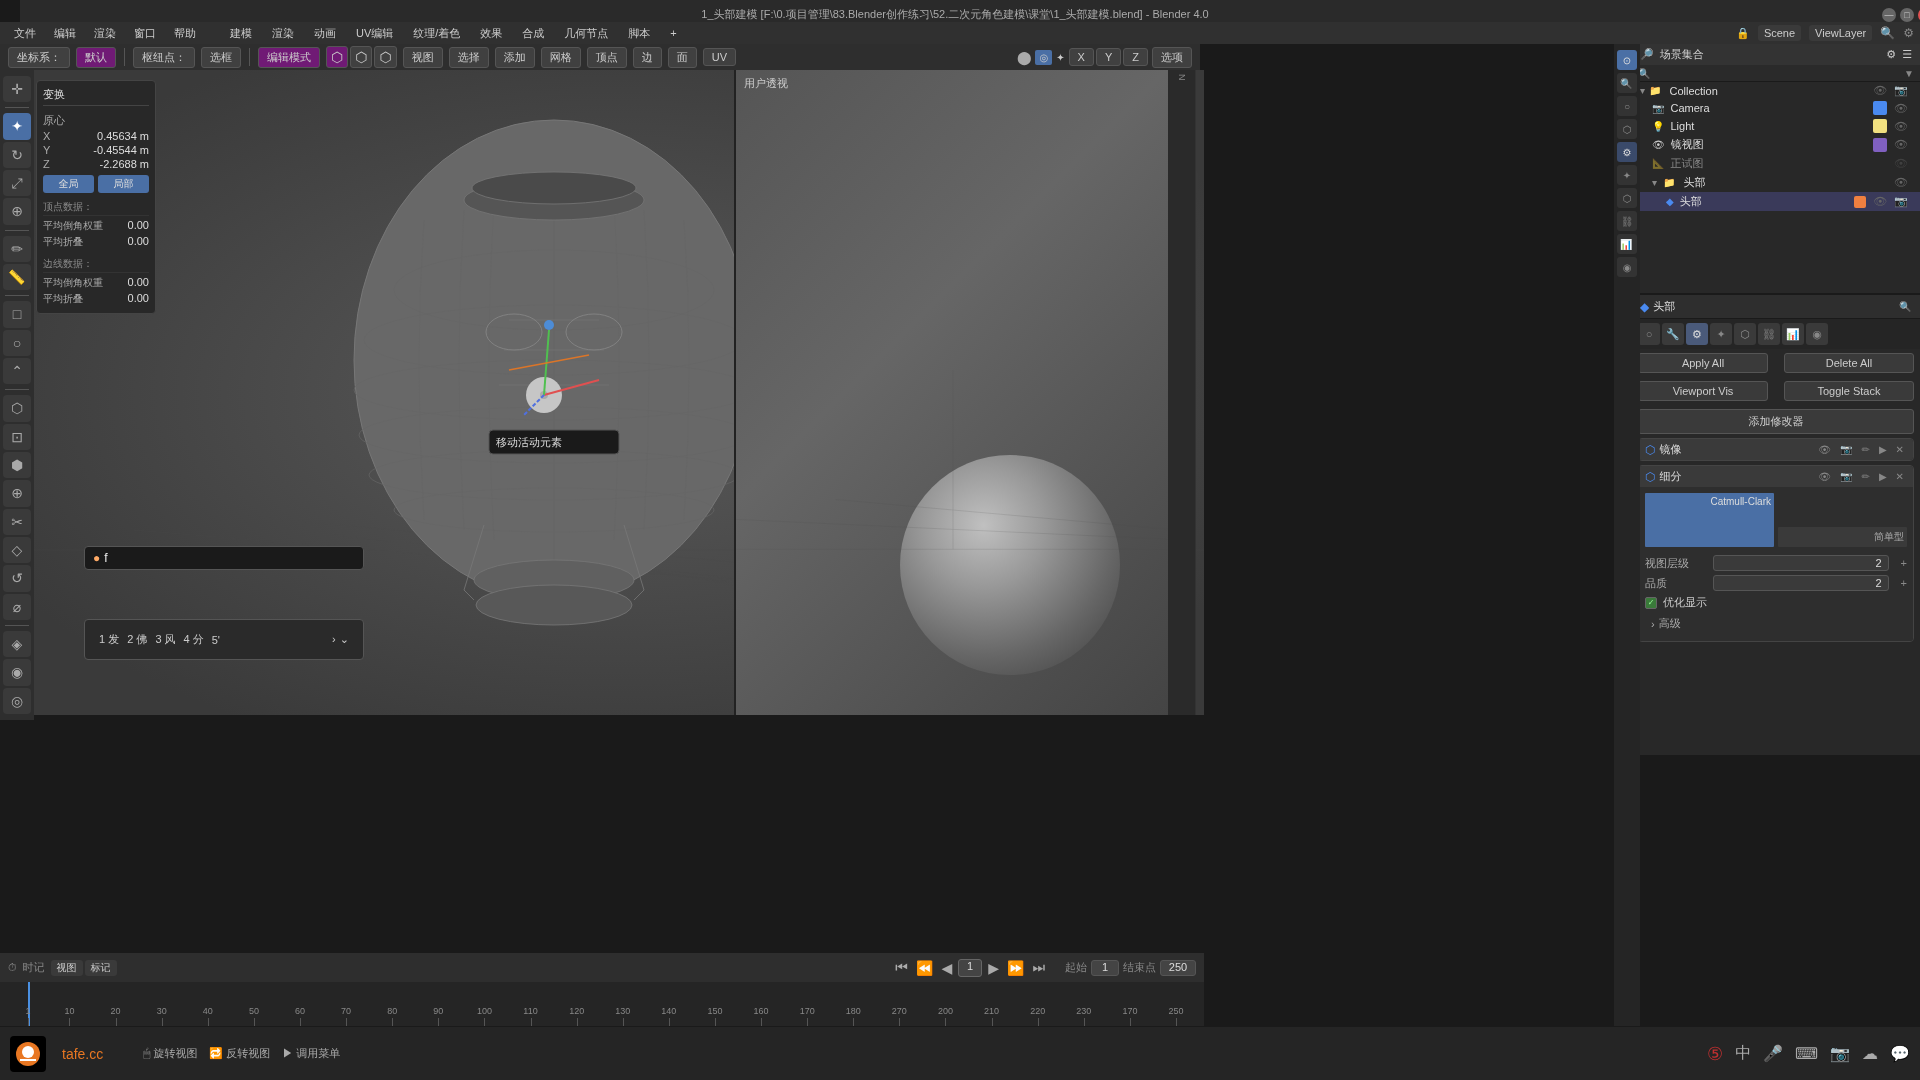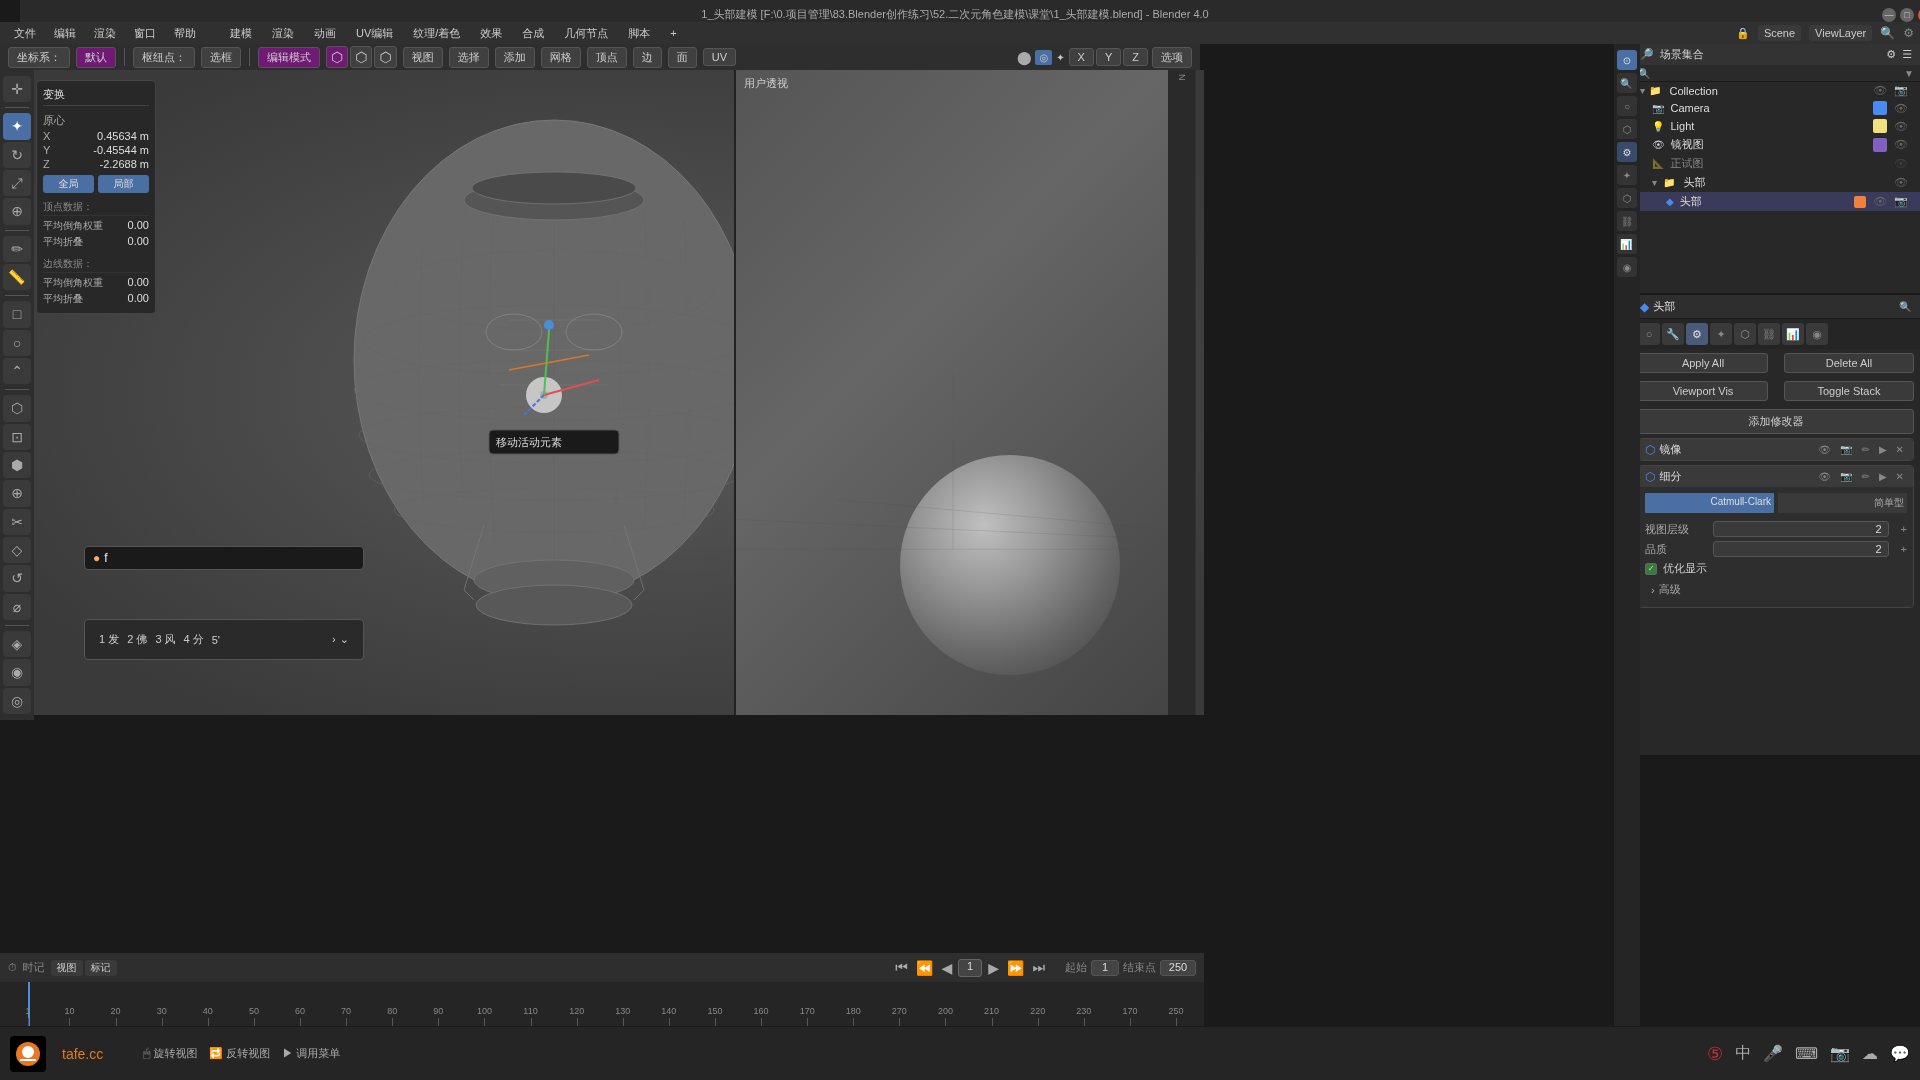--- a/index.html
+++ b/index.html
@@ -314,21 +314,21 @@
     .mod-type-btn {
       flex: 1;
       padding: 3px;
       background: #4a6fa5;
       border-radius: 1px;
       font-size: 10px;
       color: #ddd;
       text-align: right;
       cursor: pointer;
     }
-    .mod-type-btn.inactive { background: #3a3a3a; color: #aaa; }
+    .mod-type-btn.inactive { background: #3a3a3a; color: #aaa; margin-top: 34px; }
 
     .mod-levels-row {
       display: flex;
       align-items: center;
       padding: 2px 0;
       gap: 8px;
     }
     .mrl-label { font-size: 11px; color: #aaa; width: 60px; }
     .mrl-value {
       flex: 1;

